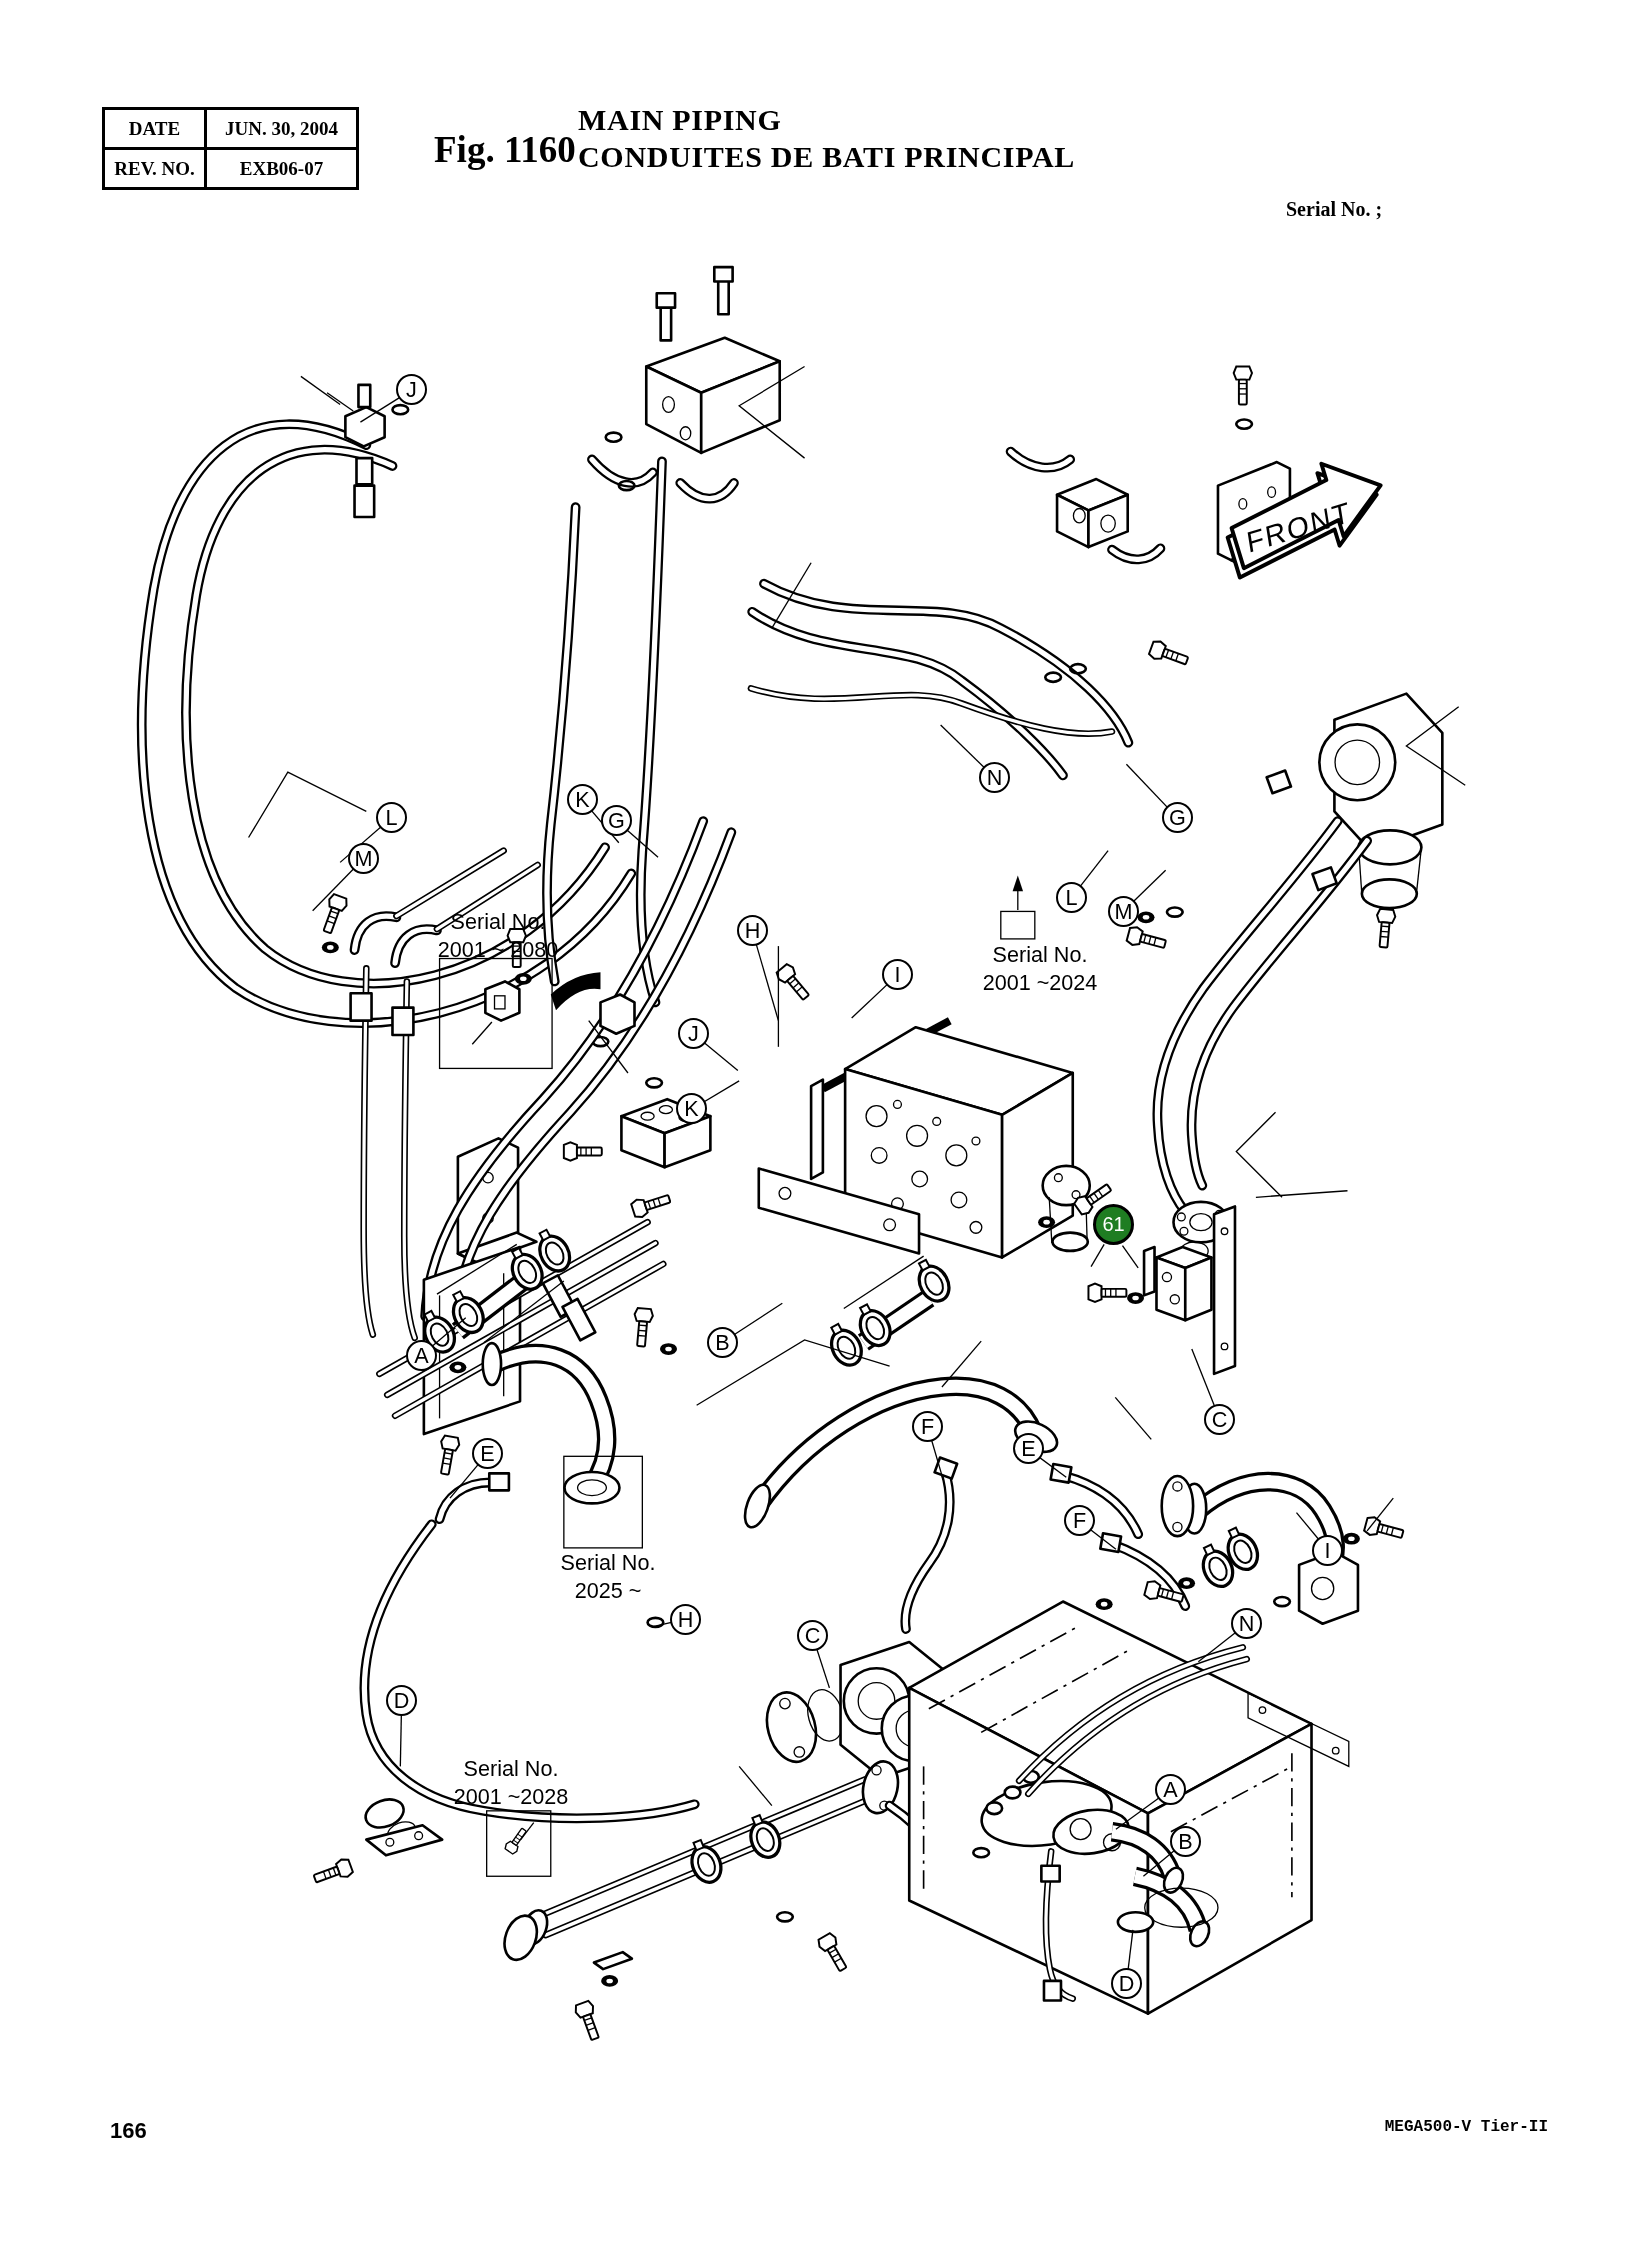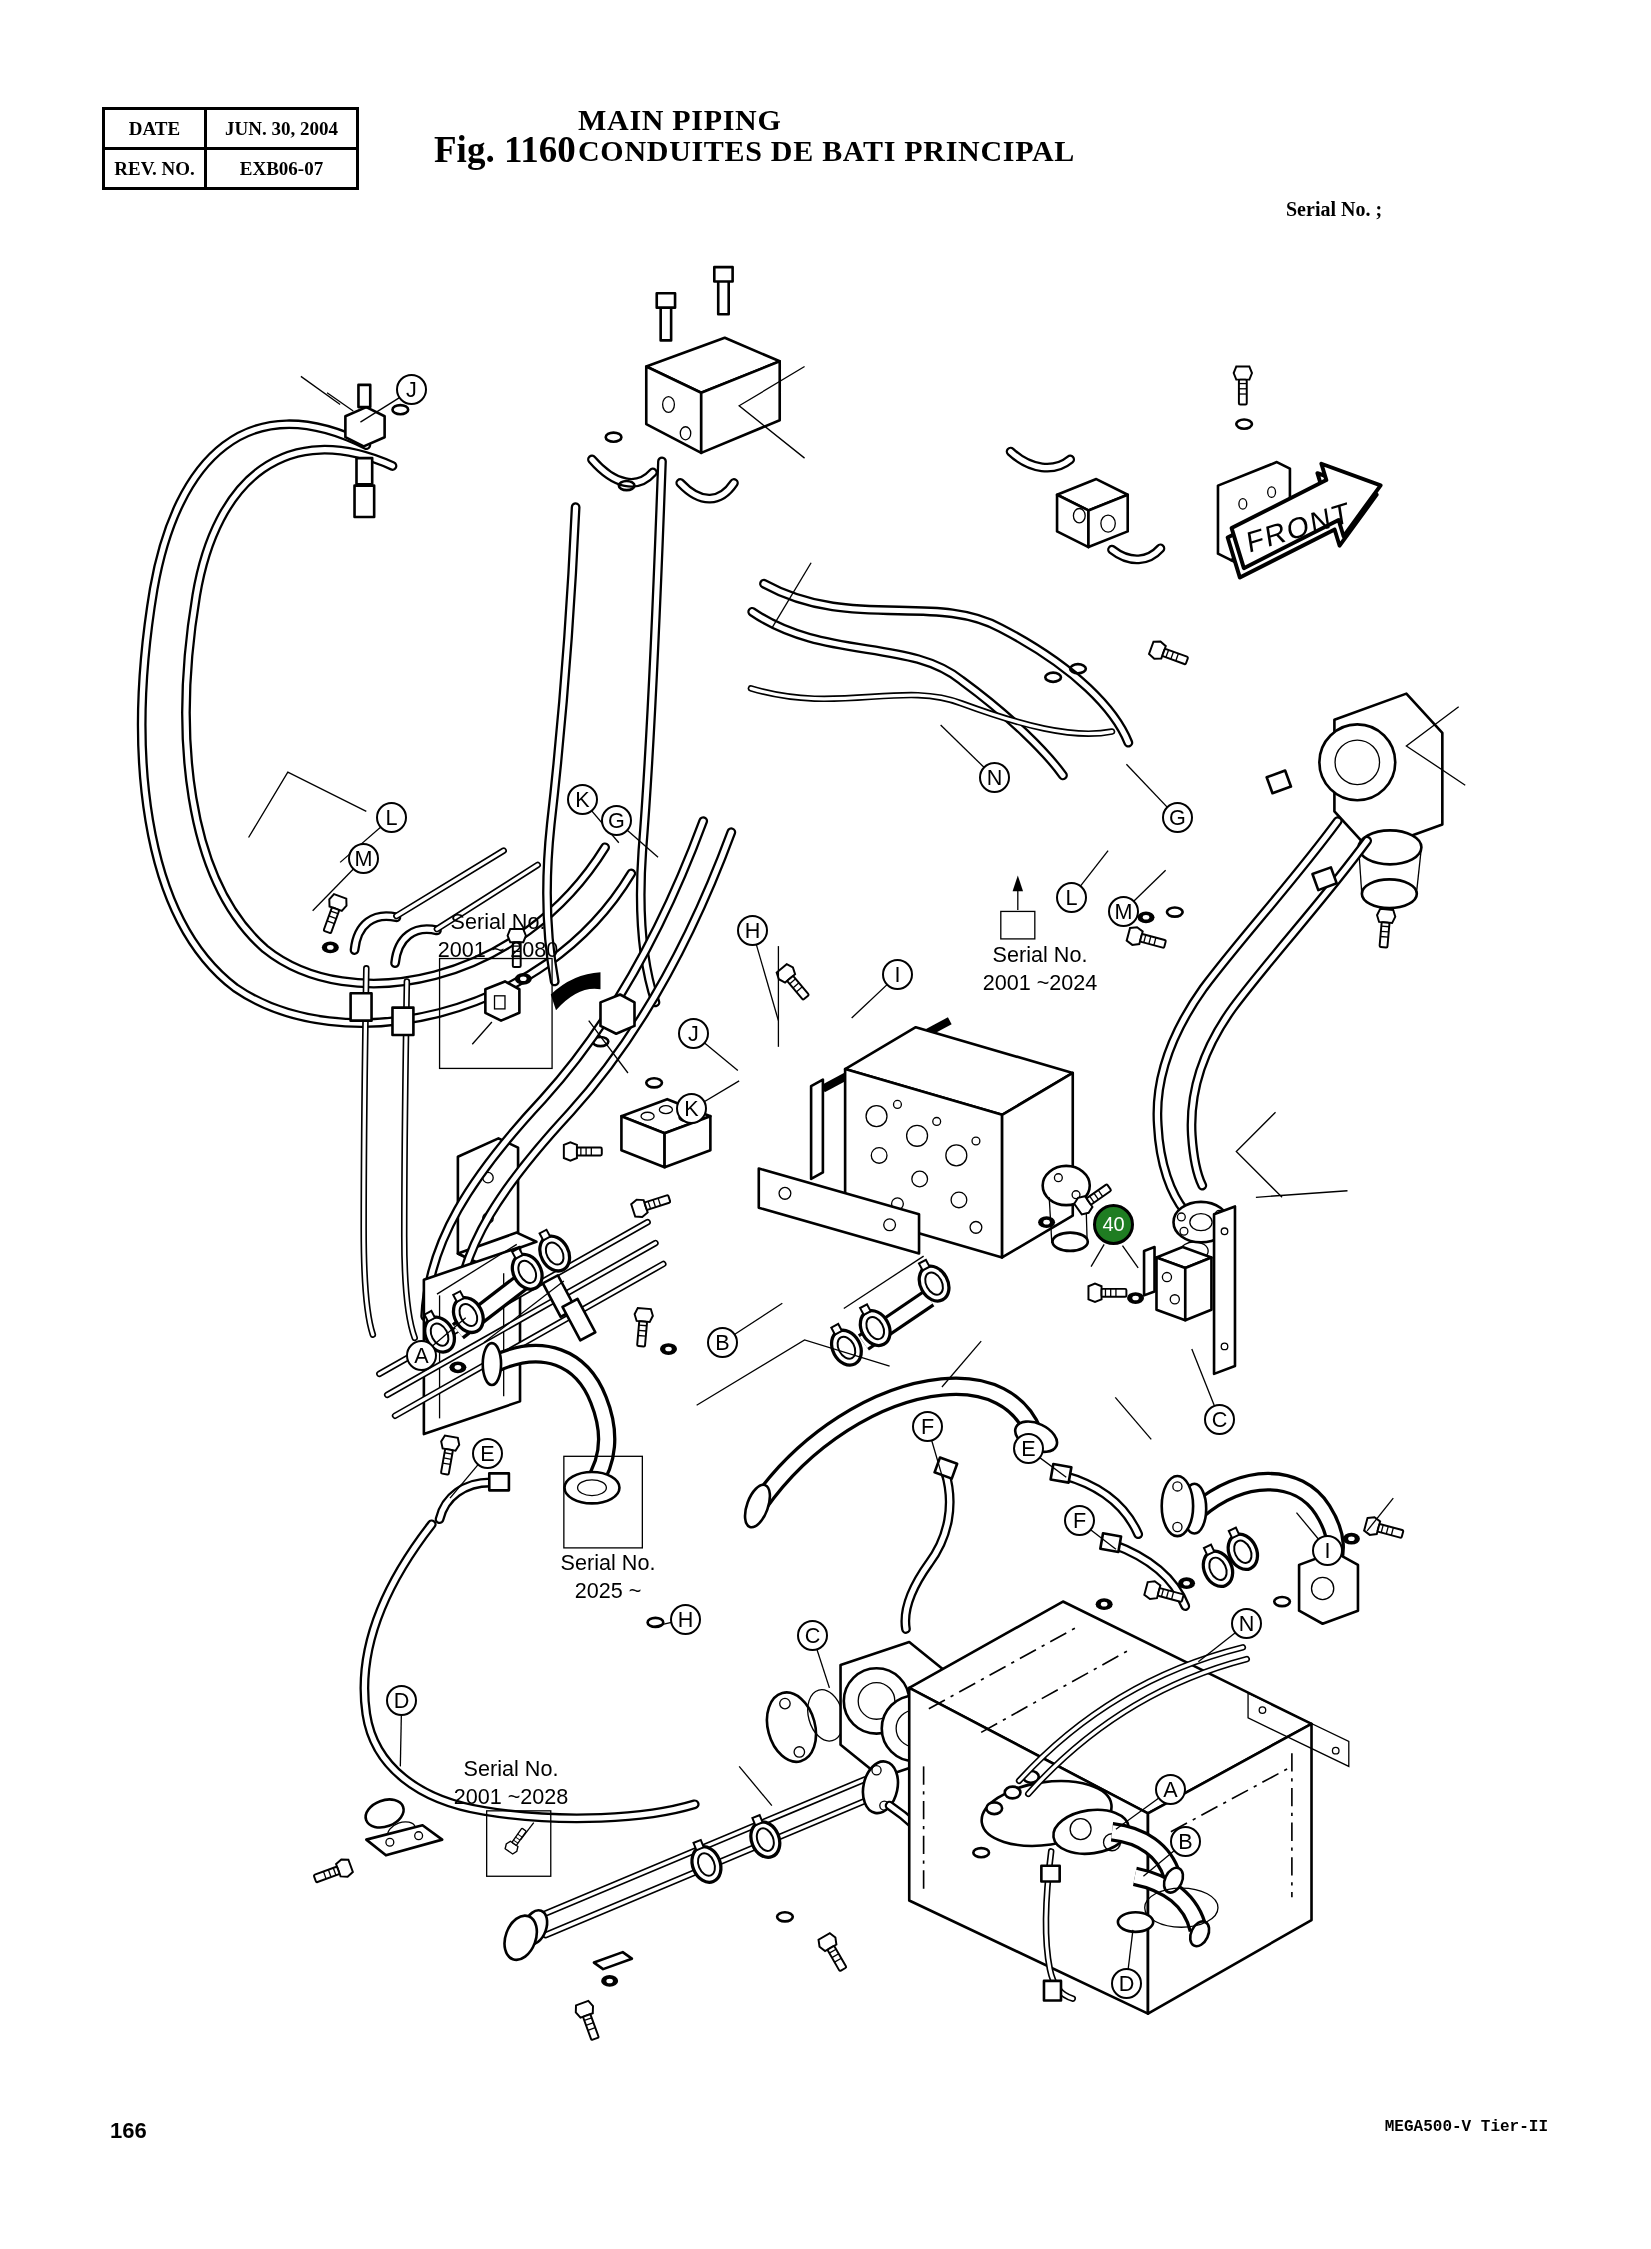--- a/index.html
+++ b/index.html
@@ -9,21 +9,21 @@
   
   .hdr-table{position:absolute;left:102px;top:107px;border-collapse:collapse;
              font-family:"Liberation Serif",serif;font-weight:bold;font-size:19px;padding-left:24px;}
   .hdr-table td{border:3.3px solid #000;text-align:center;vertical-align:middle;padding:0;}
   .hdr-table td.lbl{width:99px;height:37px;}
   .hdr-table td.val{width:149px;height:37px;}
   .fig-label{position:absolute;left:434px;top:128px;font-family:"Liberation Serif",serif;
              font-weight:bold;font-size:37px;}
   .title-en{position:absolute;left:578px;top:103px;font-family:"Liberation Serif",serif;
             font-weight:bold;font-size:30px;letter-spacing:0.7px;}
-  .title-fr{position:absolute;left:578px;top:134px;font-family:"Liberation Serif",serif;
+  .title-fr{position:absolute;left:578px;top:140px;font-family:"Liberation Serif",serif;
             font-weight:bold;font-size:30px;letter-spacing:0.7px;}
   .serial-top{position:absolute;left:1286px;top:174px;font-family:"Liberation Serif",serif;
               font-weight:bold;font-size:20px;margin-top:24px;}
   
   .pageno{position:absolute;left:110px;top:2118px;font-weight:bold;font-size:22px;}
   .model{position:absolute;right:103px;top:2118px;font-weight:bold;font-size:16px;font-family:Liberation Mono, monospace;}
   
   .callout{position:absolute;width:31px;height:31px;border:2.6px solid #000;border-radius:50%;
            background:#fff;display:flex;align-items:center;justify-content:center;
            font-size:21.6px;font-weight:400;box-sizing:border-box;z-index:5;}
@@ -557,21 +557,21 @@
       <div class="callout" style="left: 1013px; top: 1433px;">E</div>
       <div class="callout" style="left: 1064px; top: 1505px;">F</div>
       <div class="callout" style="left: 1312px; top: 1535px;">I</div>
       <div class="callout" style="left: 670px; top: 1604px;">H</div>
       <div class="callout" style="left: 797px; top: 1620px;">C</div>
       <div class="callout" style="left: 1231px; top: 1608px;">N</div>
       <div class="callout" style="left: 386px; top: 1685px;">D</div>
       <div class="callout" style="left: 1155px; top: 1774px;">A</div>
       <div class="callout" style="left: 1170px; top: 1826px;">B</div>
       <div class="callout" style="left: 1111px; top: 1968px;">D</div>
-      <div class="badge61" style="left: 1093px; top: 1204px; background: rgb(31, 125, 34);">40</div>
+      <div class="badge61" style="left: 1093px; top: 1204px; background: rgb(31, 125, 34);">61</div>
     </div>
 <div id="note-layer">
       <div class="note" style="left: 387px; top: 908px;">
         <div>Serial No.</div>
         <div>2001 ~ 2080</div>
       </div>
       <div class="note" style="left: 929px; top: 941px;">
         <div>Serial No.</div>
         <div>2001 ~2024</div>
       </div>

